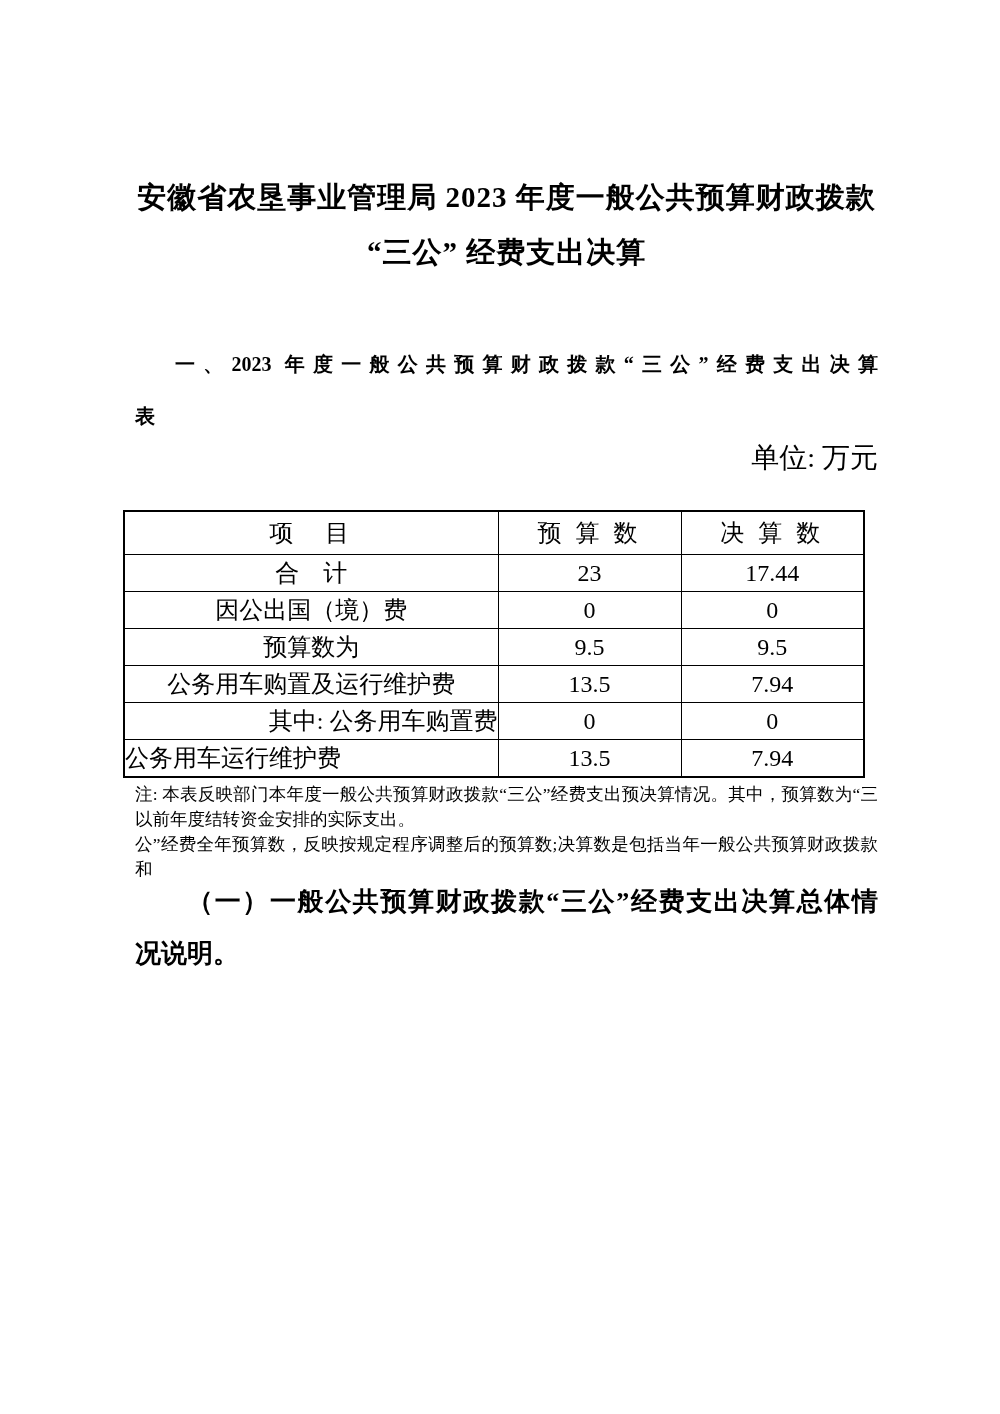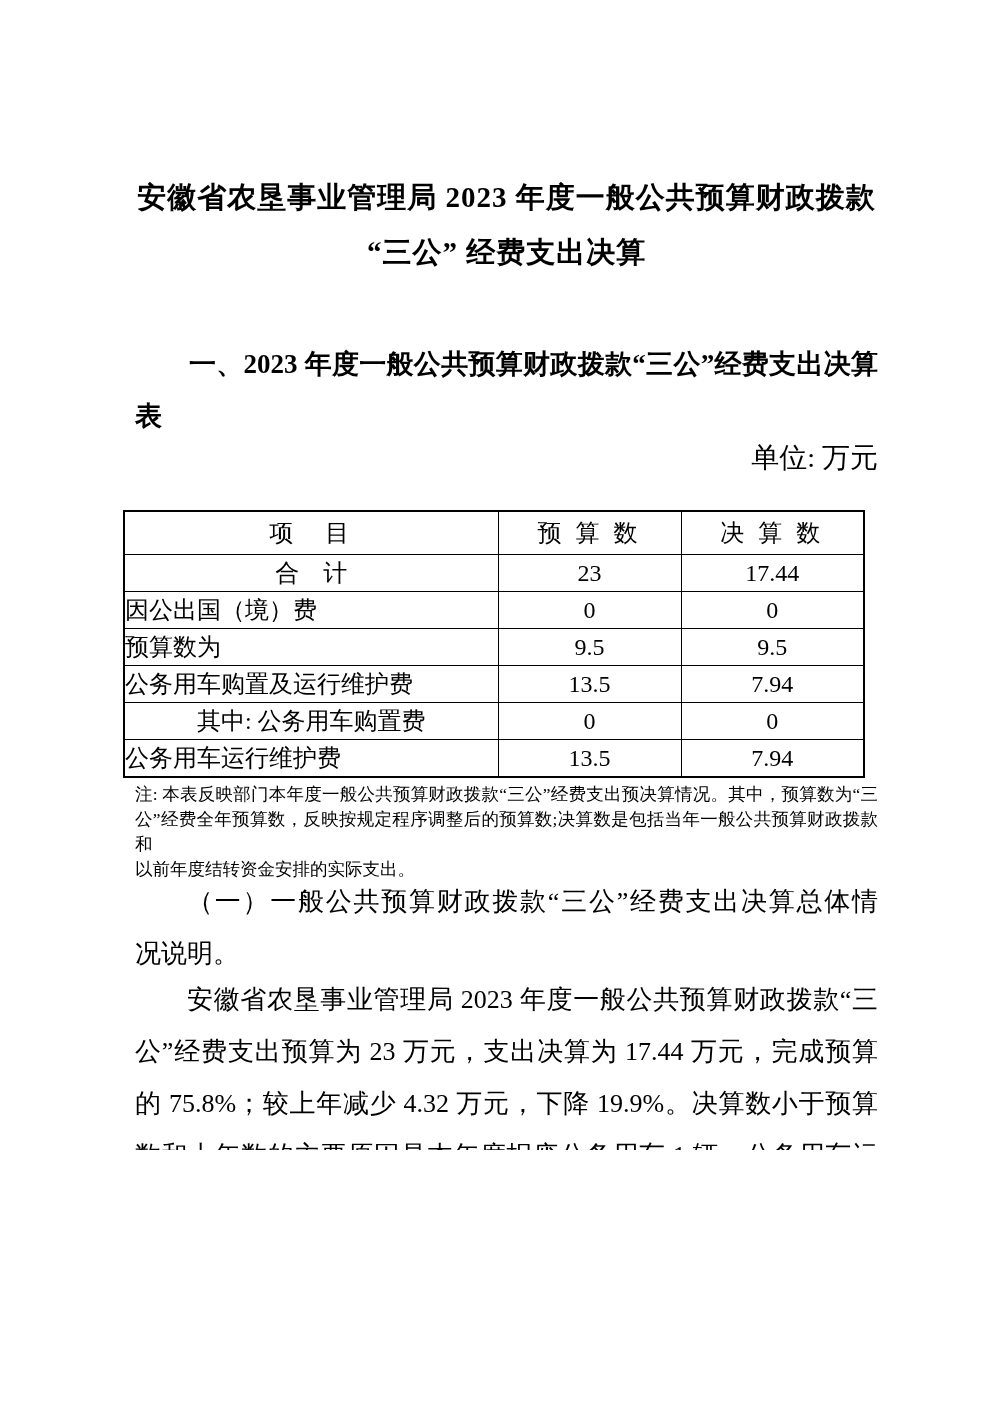--- a/index.html
+++ b/index.html
@@ -14,26 +14,26 @@
   }
   .doc-title{
     text-align:center;
     font-weight:bold;
     font-size:29px;
     line-height:55px;
     letter-spacing:1px;
   }
   .heading{
     font-weight:bold;
-    font-size:27px;
+    font-size:20px;
     line-height:52px;
   }
   .sec1{margin-top:58px;}
   .sec2{margin-top:-4px;}
-  .sub1{font-weight:normal;font-size:26px;line-height:52px;margin-top:-6px;}
+  .sub1{font-weight:bold;font-size:26px;line-height:52px;margin-top:-6px;}
   .body-par{font-size:26px;line-height:52px;margin-top:-6px;}
   .line{white-space:normal;}
   .ind{text-indent:2em;}
   .jl{text-align:justify;text-align-last:justify;}
   .unit-line{
     text-align:right;
     font-size:28px;
     line-height:44px;
     margin-top:-6px;
   }
@@ -49,22 +49,22 @@
     border:1px solid #000;
     font-weight:normal;
     font-size:24px;
     padding:0;
     overflow:hidden;
     margin-left:40px;
   }
   table.budget th{height:42px;letter-spacing:4px;text-align:center;}
   table.budget td{height:36px;}
   td.c{text-align:center;}
-  td.l{text-align:left;padding-left:10px;font-family:Liberation Mono, monospace;}
-  td.i1{text-align:center;padding-left:38px;}
+  td.l{text-align:center;padding-left:10px;font-family:Liberation Mono, monospace;}
+  td.i1{text-align:right;padding-left:38px;}
   td.i2{text-align:left;padding-left:116px;}
   td.num{text-align:center;font-family:"Liberation Serif","DejaVu Serif",serif;}
   .note{
     font-size:17.5px;
     line-height:25px;
     margin-top:4px;
   }
   .pagenum{
     position:absolute;
     top:1242px;
@@ -131,32 +131,26 @@
       <tr>
         <td class="i2">公务用车运行维护费</td>
         <td class="num">13.5</td>
         <td class="num">7.94</td>
       </tr>
     </tbody>
   </table>
 
   <div class="note">
     <div class="line jl">注: 本表反映部门本年度一般公共预算财政拨款“三公”经费支出预决算情况。其中，预算数为“三</div>
+    <div class="line">以前年度结转资金安排的实际支出。</div>
     <div class="line jl">公”经费全年预算数，反映按规定程序调整后的预算数;决算数是包括当年一般公共预算财政拨款和</div>
-    <div class="line">以前年度结转资金安排的实际支出。</div>
   </div>
 
 
   <div class="sub1">
     <div class="line ind jl">（一）一般公共预算财政拨款“三公”经费支出决算总体情</div>
     <div class="line">况说明。</div>
   </div>
 
-  <div class="body-par">
-    <div class="line ind jl">安徽省农垦事业管理局 2023 年度一般公共预算财政拨款“三</div>
-    <div class="line jl">公”经费支出预算为 23 万元，支出决算为 17.44 万元，完成预算</div>
-    <div class="line jl">的 75.8%；较上年减少 4.32 万元，下降 19.9%。决算数小于预算</div>
-    <div class="line jl">数和上年数的主要原因是本年度报废公务用车 1 辆，公务用车运</div>
-  </div>
 
   <div class="pagenum">–1–</div>
 
 </div>
 
 </body></html>

